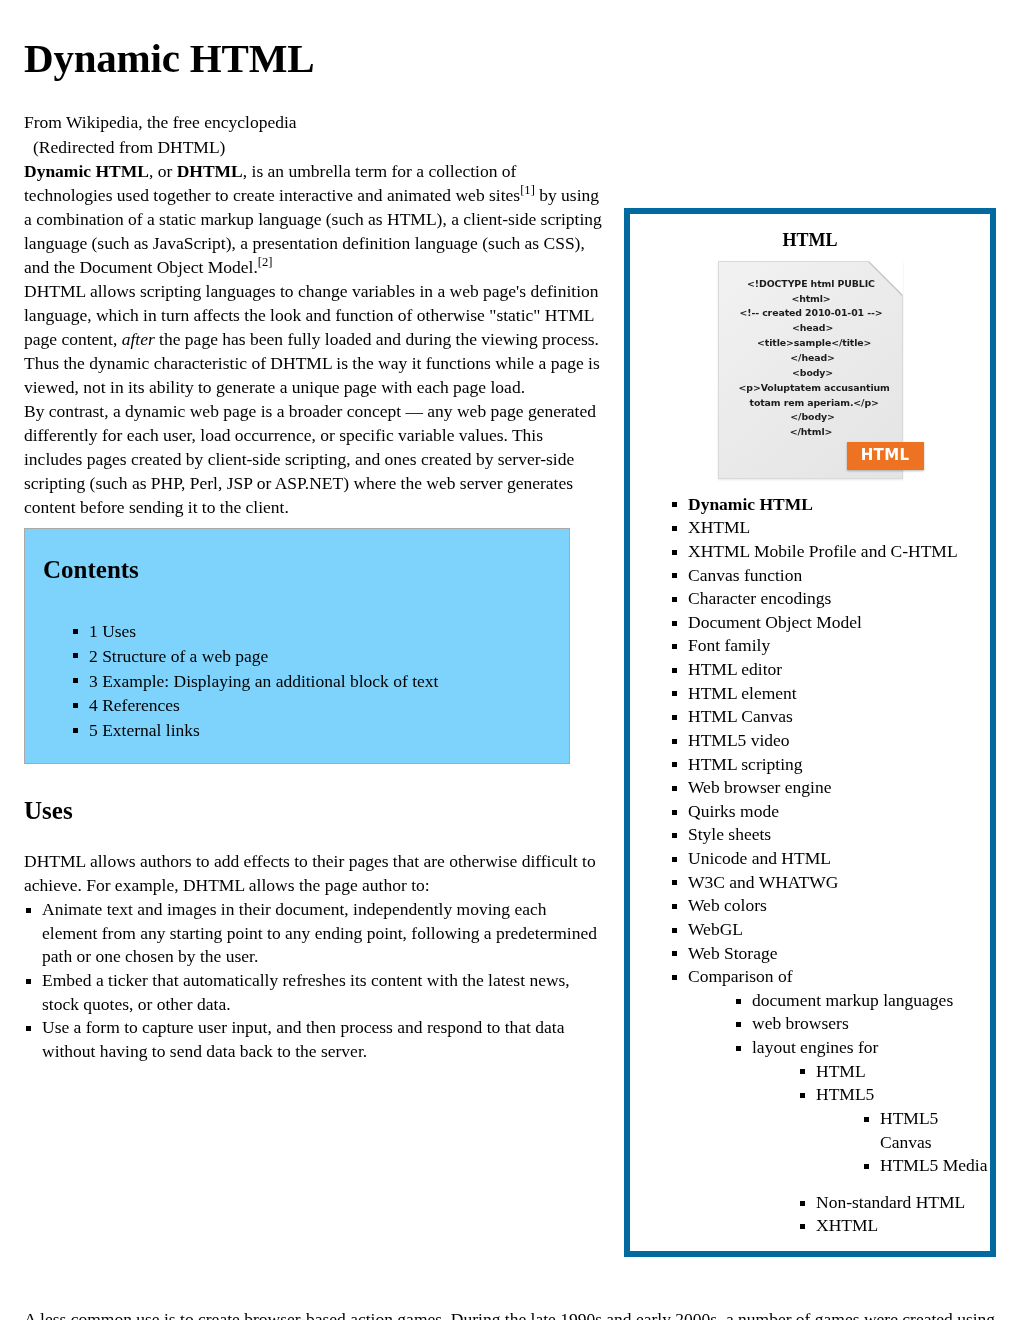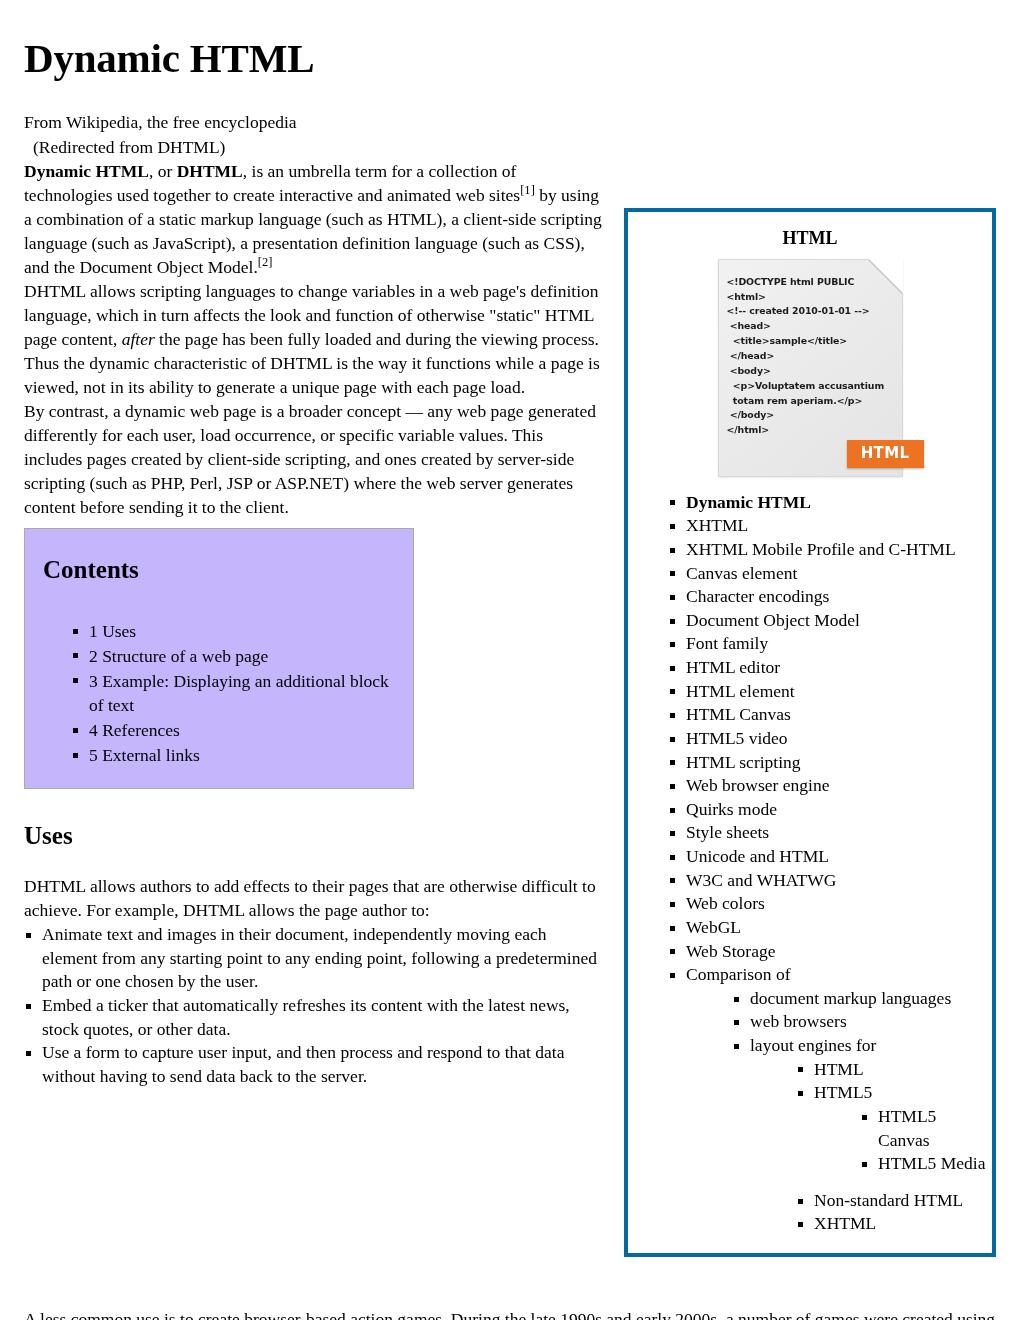--- a/index.html
+++ b/index.html
@@ -28,21 +28,21 @@
   .siteline { margin-top: 30px; font-size: 17.5px; }
   .redirect-line { margin-top: 1px; padding-left: 9px; font-size: 17.5px; }
 
   
   .infobox {
     position: absolute;
     left: 624px;
     top: 172px;
     width: 372px;
     height: 1049px;
-    border: 4px solid #0369a1;
+    border: 6px solid #0369a1;
     background: #ffffff;
     padding: 10px 0 0 0;
   }
   .infobox-title {
     text-align: center;
     font-weight: bold;
     font-size: 18px;
     margin: 4px 0 8px 0;
   }
   .infobox-figure {
@@ -73,20 +73,21 @@
     position: relative;
     margin: 0;
     padding: 15px 6px 0 8px;
     font-family: "DejaVu Sans", "Liberation Sans", sans-serif;
     font-size: 9.4px;
     line-height: 1.58;
     color: #1b1b1b;
     white-space: pre;
     font-weight: 600;
     letter-spacing: -0.1px;
+    text-align: center;
   }
   .doc-badge {
     position: absolute;
     right: -22px;
     bottom: 8px;
     background: #ed7222;
     color: #ffffff;
     font-family: "DejaVu Sans", "Liberation Sans", sans-serif;
     font-weight: bold;
     font-size: 15px;
@@ -128,25 +129,25 @@
   
   .content { width: 580px; }
   .content p { margin: 0 0 0 0; }
   .para { margin-bottom: 20px; }
   sup.ref { font-size: 0.72em; vertical-align: super; line-height: 0; }
   em { font-style: italic; }
   b, strong { font-weight: bold; }
 
   
   .toc {
-    width: 390px;
+    width: 546px;
     border: 1px solid #aaaaaa;
     padding: 16px 18px 20px 18px;
     margin: 8px 0 0 0;
-    background: #c4b5fd;
+    background: #7dd3fc;
   }
   .toc-title {
     font-size: 25px;
     font-weight: bold;
     margin: 8px 0 12px 0;
   }
   .toc ul.sq { padding-left: 28px; margin-top: 32px; }
   .toc ul.sq > li { line-height: 1.42; }
 
   
@@ -197,21 +198,21 @@
 &lt;/html&gt;</pre>
         <div class="doc-badge">HTML</div>
       </div>
     </div>
 
     <nav class="nav-list">
       <ul class="sq" id="nav-root">
           <li class="nav-current">Dynamic HTML</li>
           <li>XHTML</li>
           <li>XHTML Mobile Profile and C-HTML</li>
-          <li>Canvas element</li>
+          <li>Canvas function</li>
           <li>Character encodings</li>
           <li>Document Object Model</li>
           <li>Font family</li>
           <li>HTML editor</li>
           <li>HTML element</li>
           <li>HTML Canvas</li>
           <li>HTML5 video</li>
           <li>HTML scripting</li>
           <li>Web browser engine</li>
           <li>Quirks mode</li>

